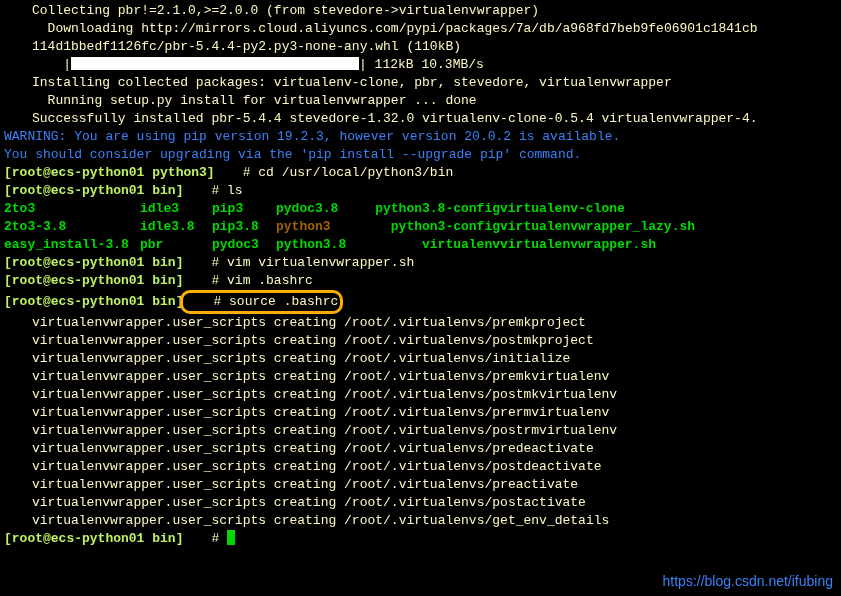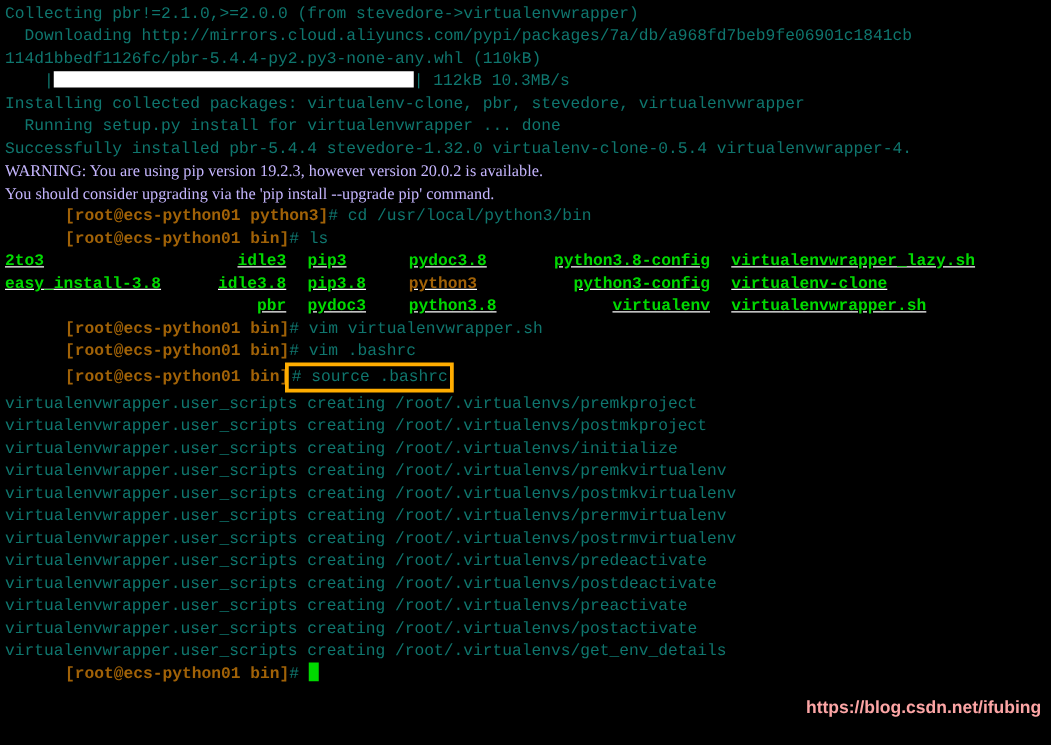--- a/index.html
+++ b/index.html
@@ -9,29 +9,29 @@
       font-size: 13px;
       line-height: 18px;
       color: #fff;
       padding: 2px 4px;
       width: 841px;
       height: 596px;
       overflow: hidden;
       position: relative;
     }
     .line { white-space: pre; }
-    .white { color: #0f766e; }
-    .yellow { color: #c4b5fd; font-family: Liberation Serif, serif; }
+    .white { color: #fef9c3; margin-left: 28px; }
+    .yellow { color: #3b82f6; }
     .cyan { color: #a16207; font-weight: bold; }
     .green { color: #00d900; font-weight: bold; }
-    .prompt-first { color: #a16207; font-weight: bold; margin-left: 48px; }
+    .prompt-first { color: #bef264; font-weight: bold; }
     .highlight-box {
       display: inline-block;
       border: 3px solid #ffad00;
-      border-radius: 0;
+      border-radius: 10px;
       padding: 0 2px;
       margin-left: -3px;
     }
     .progress-bar {
       display: inline-block;
       background: #fff;
       width: 288px;
       height: 13px;
       vertical-align: middle;
       margin-top: -2px;
@@ -39,41 +39,39 @@
     .cursor {
       display: inline-block;
       width: 8px;
       height: 15px;
       background: #00d900;
       vertical-align: middle;
       margin-top: -2px;
     }
     .ls-cols {
       display: flex;
-      gap: 17px;
-      text-decoration: underline;
+      gap: 0;
     }
     .ls-col {
       display: flex;
       flex-direction: column;
     }
     .col1 { width: 136px; }
-    .col2 { width: 72px; text-align: right; }
+    .col2 { width: 72px; }
     .col3 { width: 64px; justify-content: space-between; }
     .col4 { width: 80px; }
     .col5 { width: 144px; text-align: right; }
     .col6 { flex: 1; }
     .watermark {
       position: absolute;
-      bottom: 22px;
+      bottom: 6px;
       right: 8px;
-      color: #fca5a5;
+      color: #3b82f6;
       font-family: Arial, sans-serif;
       font-size: 14px;
-      font-weight: bold;
     }
   </style>
 </head>
 <body>
 
 <div class="line white">Collecting pbr!=2.1.0,&gt;=2.0.0 (from stevedore-&gt;virtualenvwrapper)</div>
 <div class="line white">  Downloading http://mirrors.cloud.aliyuncs.com/pypi/packages/7a/db/a968fd7beb9fe06901c1841cb</div>
 <div class="line white">114d1bbedf1126fc/pbr-5.4.4-py2.py3-none-any.whl (110kB)</div>
 <div class="line white"><span>    |</span><span class="progress-bar"></span><span>| 112kB 10.3MB/s</span></div>
 <div class="line white">Installing collected packages: virtualenv-clone, pbr, stevedore, virtualenvwrapper</div>
@@ -81,20 +79,21 @@
 <div class="line white">Successfully installed pbr-5.4.4 stevedore-1.32.0 virtualenv-clone-0.5.4 virtualenvwrapper-4.</div>
 <div class="line yellow">WARNING: You are using pip version 19.2.3, however version 20.0.2 is available.</div>
 <div class="line yellow">You should consider upgrading via the 'pip install --upgrade pip' command.</div>
 
 <div class="line"><span class="prompt-first">[root@ecs-python01 python3]</span><span class="white"># cd /usr/local/python3/bin</span></div>
 <div class="line"><span class="prompt-first">[root@ecs-python01 bin]</span><span class="white"># ls</span></div>
 
 <div class="ls-cols">
   <div class="ls-col col1">
     <span class="green">2to3</span>
+    <span class="green">2to3-3.8</span>
     <span class="green">easy_install-3.8</span>
   </div>
   <div class="ls-col col2">
     <span class="green">idle3</span>
     <span class="green">idle3.8</span>
     <span class="green">pbr</span>
   </div>
   <div class="ls-col col3">
     <span class="green">pip3</span>
     <span class="green">pip3.8</span>
@@ -104,22 +103,22 @@
     <span class="green">pydoc3.8</span>
     <span class="cyan">python3</span>
     <span class="green">python3.8</span>
   </div>
   <div class="ls-col col5">
     <span class="green">python3.8-config</span>
     <span class="green">python3-config</span>
     <span class="green">virtualenv</span>
   </div>
   <div class="ls-col col6">
+    <span class="green">virtualenv-clone</span>
     <span class="green">virtualenvwrapper_lazy.sh</span>
-    <span class="green">virtualenv-clone</span>
     <span class="green">virtualenvwrapper.sh</span>
   </div>
 </div>
 
 <div class="line"><span class="prompt-first">[root@ecs-python01 bin]</span><span class="white"># vim virtualenvwrapper.sh</span></div>
 <div class="line"><span class="prompt-first">[root@ecs-python01 bin]</span><span class="white"># vim .bashrc</span></div>
 <div class="line"><span class="prompt-first">[root@ecs-python01 bin]</span><span class="highlight-box"><span class="white"># source .bashrc</span></span></div>
 
 <div class="line white">virtualenvwrapper.user_scripts creating /root/.virtualenvs/premkproject</div>
 <div class="line white">virtualenvwrapper.user_scripts creating /root/.virtualenvs/postmkproject</div>

